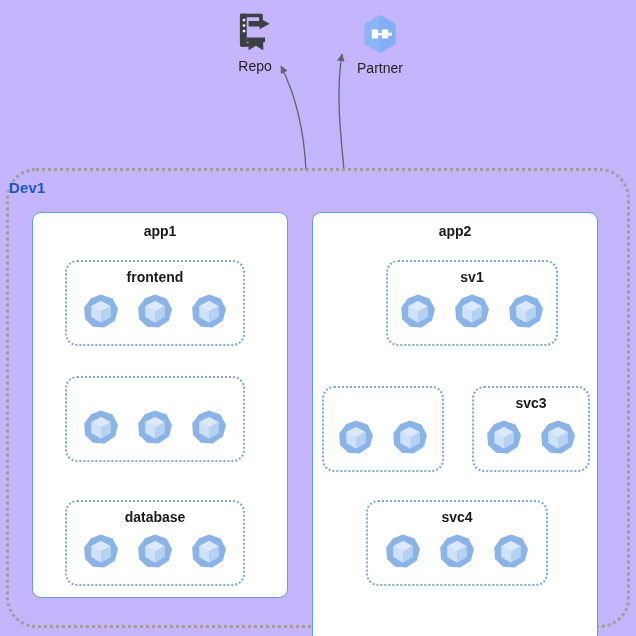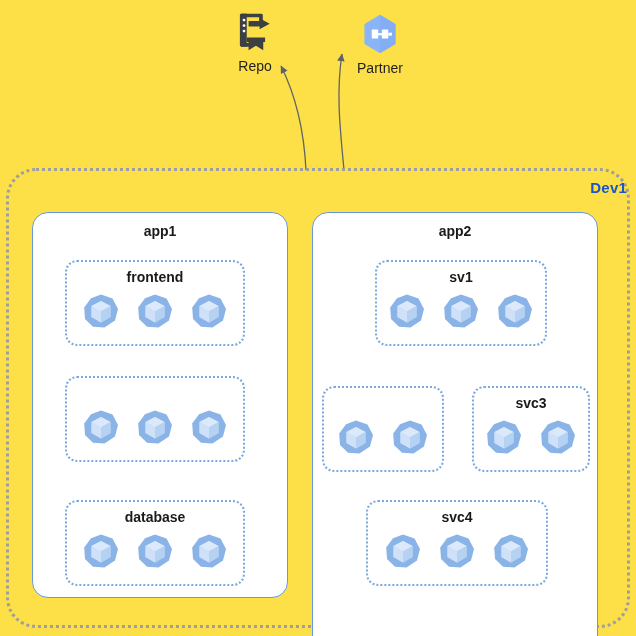--- a/index.html
+++ b/index.html
@@ -7,21 +7,21 @@
     padding: 0;
     background: #ffffff;
   }
   body {
     font-family: "Liberation Sans", "DejaVu Sans", sans-serif;
   }
   #canvas {
     position: relative;
     width: 636px;
     height: 636px;
-    background: #fde047;
+    background: #c4b5fd;
     overflow: hidden;
   }
 
   
   .ext-node {
     position: absolute;
     display: flex;
     flex-direction: column;
     align-items: center;
     width: 90px;
@@ -61,33 +61,33 @@
     box-sizing: border-box;
     border: 3px dotted #9e9e9e;
     border-radius: 30px;
     background: transparent;
   }
   #dev-label {
     position: absolute;
     left: 0;
     top: 8px;
     width: 100%;
-    text-align: right;
+    text-align: left;
     font-size: 15px;
     font-weight: bold;
     color: #1a56c4;
     letter-spacing: 0.2px;
   }
 
   
   .app-box {
     position: absolute;
     box-sizing: border-box;
     border: 1.6px solid #6699dd;
-    border-radius: 16px;
+    border-radius: 9px;
     background: #ffffff;
   }
   .app-label {
     position: absolute;
     left: 0;
     top: 10px;
     width: 100%;
     text-align: center;
     font-size: 14px;
     font-weight: bold;
@@ -130,21 +130,21 @@
     display: block;
     flex: none;
   }
 
   
   #frontend-box { left: 65px;  top: 260px; width: 180px; height: 86px; }
   #backend-box  { left: 65px;  top: 376px; width: 180px; height: 86px; }
   #database-box { left: 65px;  top: 500px; width: 180px; height: 86px; }
 
   
-  #sv1-box  { left: 375px; top: 260px; width: 172px; height: 86px; }
+  #sv1-box  { left: 386px; top: 260px; width: 172px; height: 86px; }
   #svc2-box { left: 322px; top: 386px; width: 122px; height: 86px; }
   #svc3-box { left: 472px; top: 386px; width: 118px; height: 86px; }
   #svc4-box { left: 366px; top: 500px; width: 182px; height: 86px; }
 </style>
 </head>
 <body>
 
 <div id="canvas">
 
   <div id="repo-node" class="ext-node">

